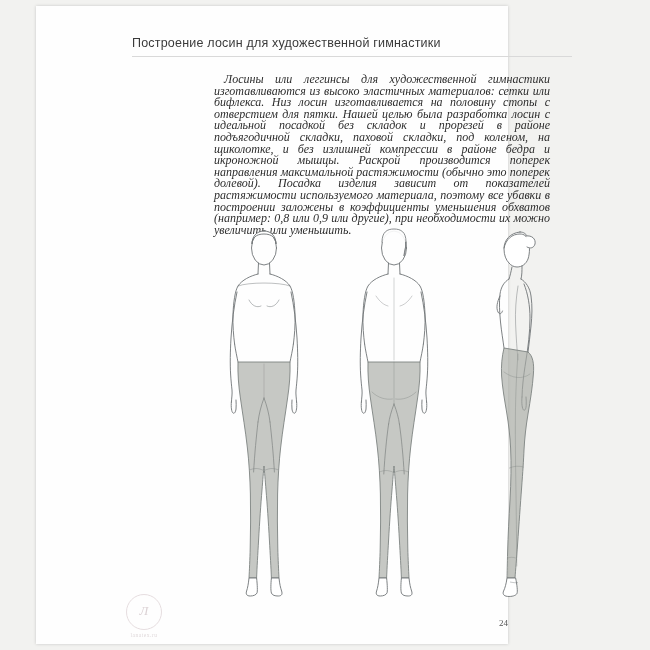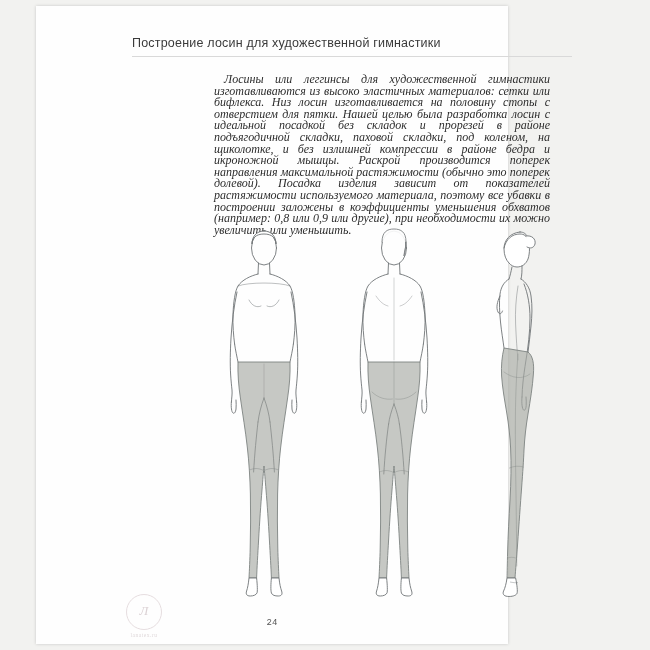--- a/index.html
+++ b/index.html
@@ -48,22 +48,22 @@
     width:442px;height:390px;
   }
   .fig{position:absolute;top:0;}
   .fig svg{display:block;}
   .fig1{left:72px;}
   .fig2{left:202px;}
   .fig3{left:330px;}
   .page-number{
     position:absolute;
     left:0;right:0;top:612px;
-    text-align:center;
-    font-family:Liberation Mono, monospace;
+    text-align:right;
+    font-family:Liberation Serif, serif;
     font-size:9px;
     color:#555;
   }
   .watermark{
     position:absolute;
     left:78px;top:588px;
     width:60px;height:48px;
     opacity:.5;
     text-align:center;
     color:#b9a6ab;

